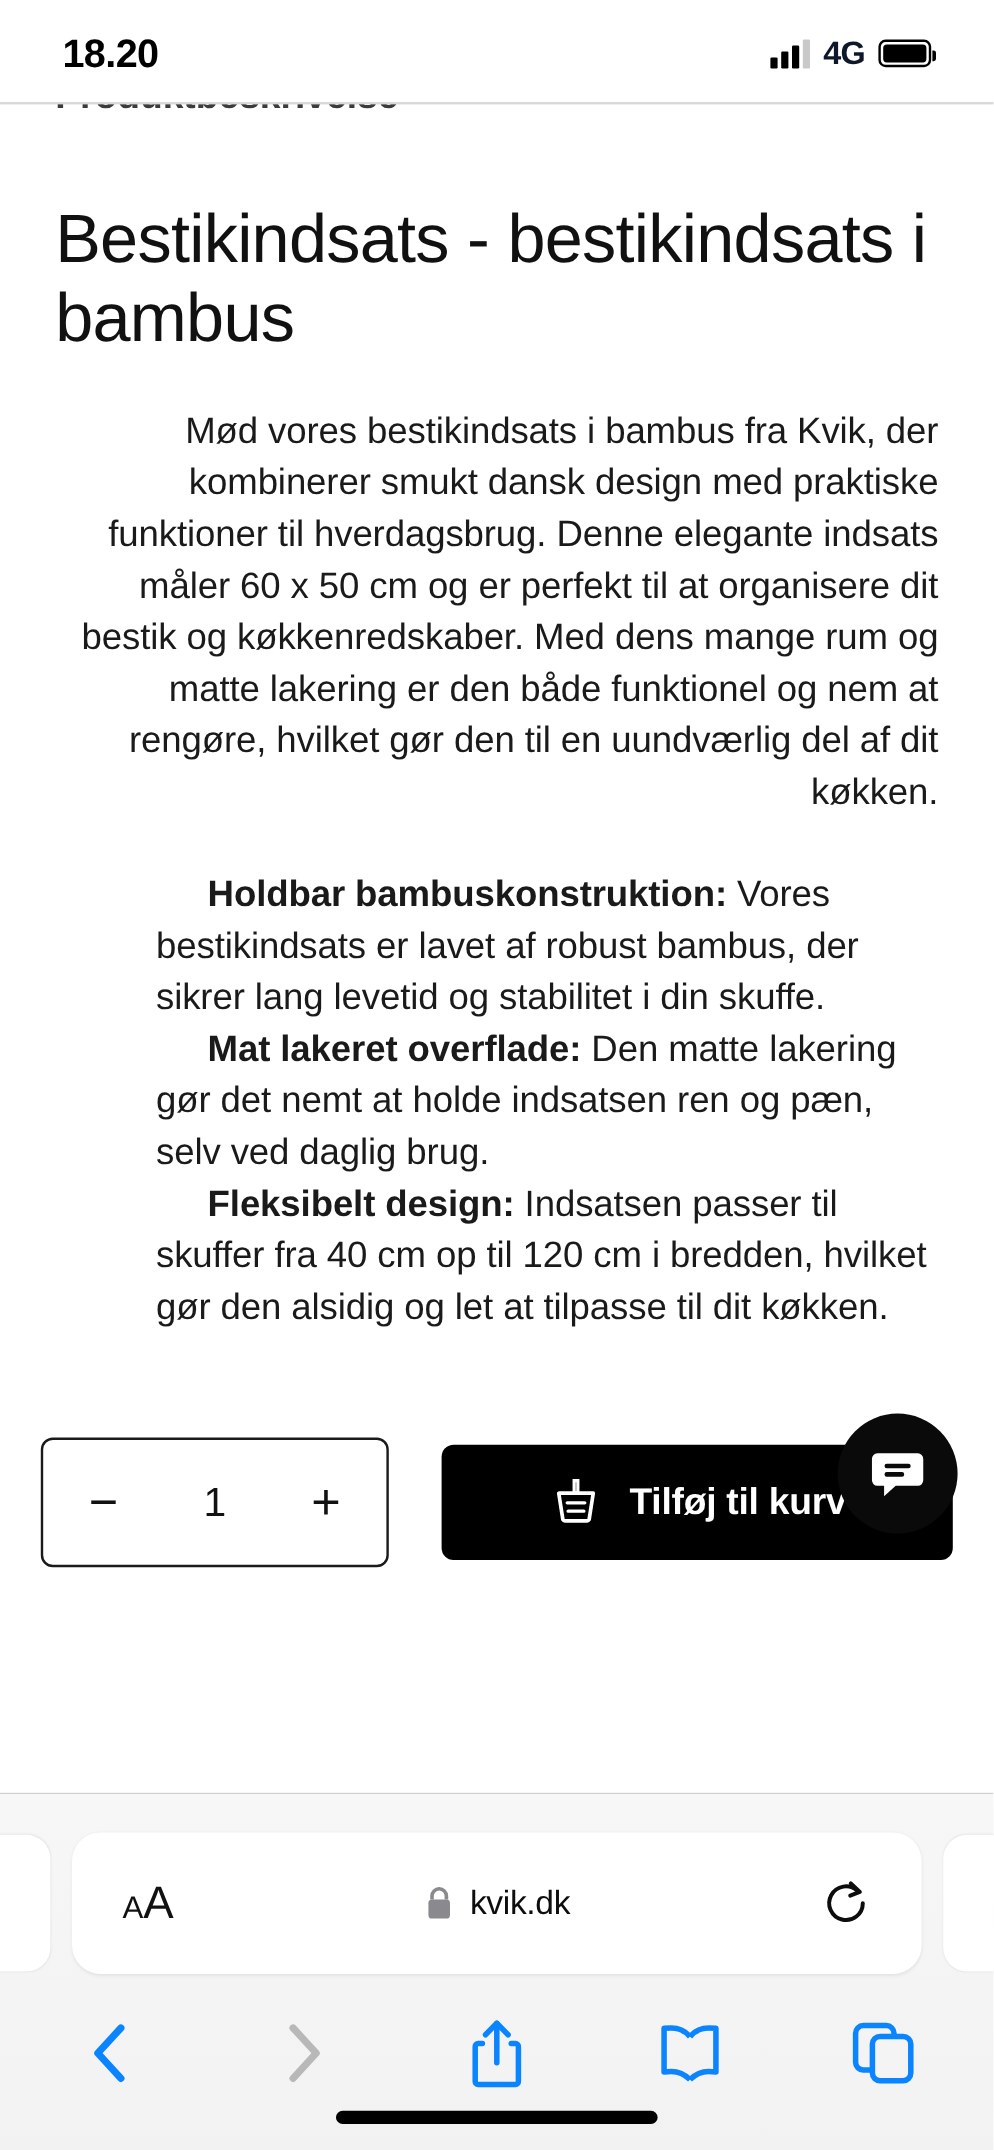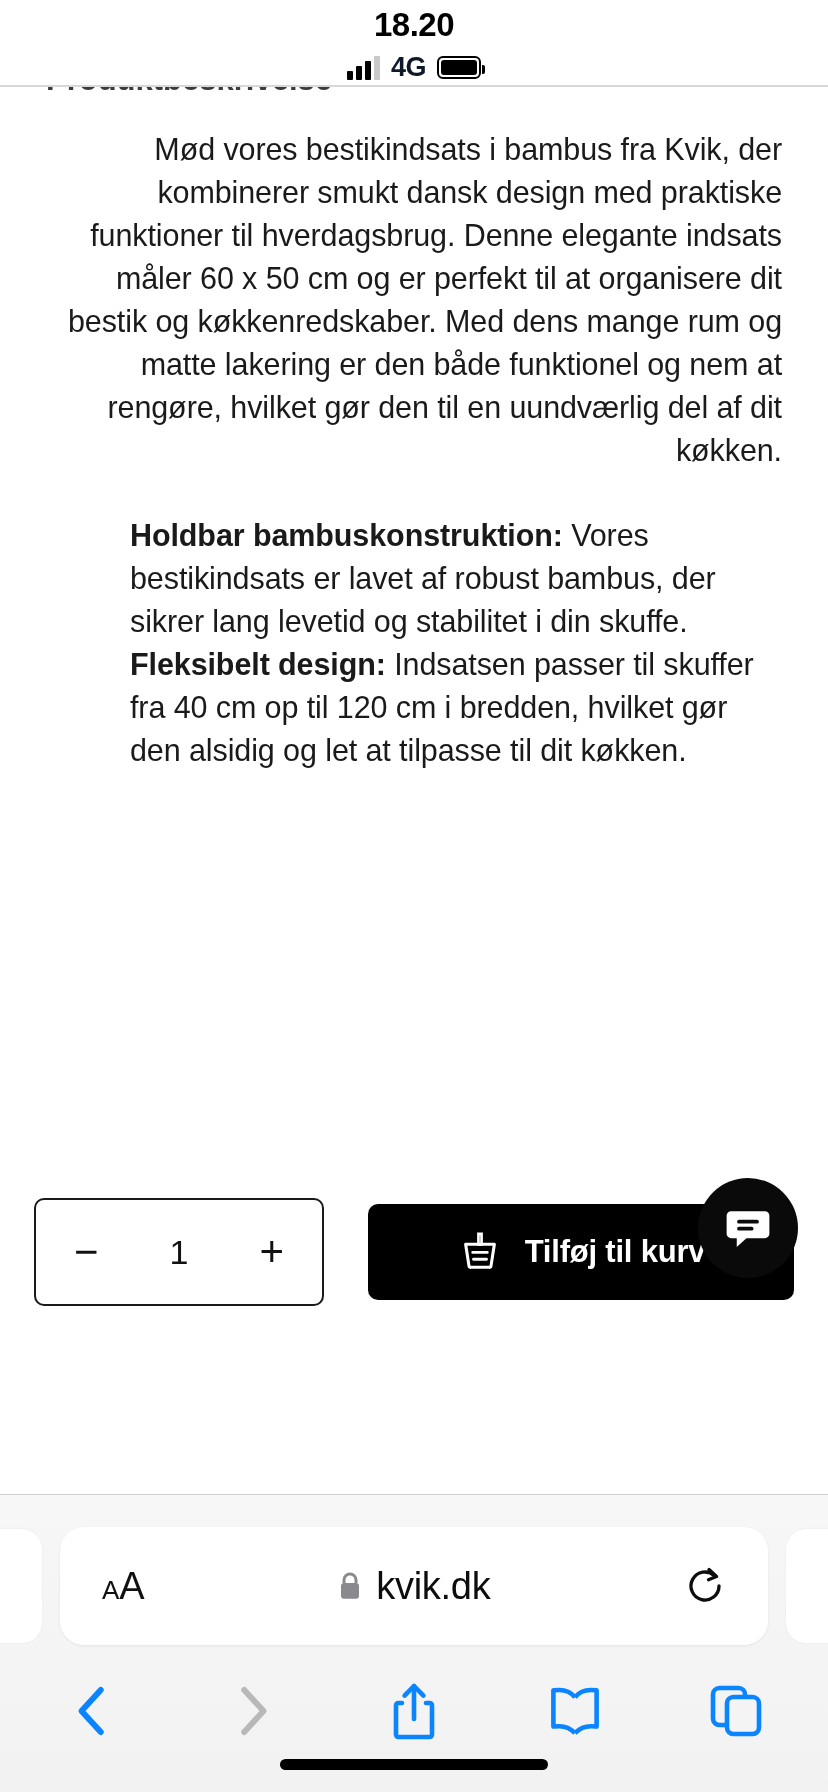--- a/index.html
+++ b/index.html
@@ -10,21 +10,20 @@
     overflow:hidden;
   }
   body { position:relative; }
 
   
   .status-bar{
     position:absolute; top:0; left:0; width:828px; height:86px;
     background:#ffffff; z-index:40;
     display:flex; align-items:center; justify-content:space-between;
     padding:0 52px 3px 52px;
-    flex-direction:column;
   }
   .status-time{
     font-size:33px; font-weight:bold; color:#000;
     letter-spacing:-0.5px; margin-top:6px;
   }
   .status-right{ display:flex; align-items:center; gap:11px; margin-top:6px; }
   .signal{ display:flex; align-items:flex-end; gap:3px; height:24px; }
   .signal i{ display:block; width:6px; background:#000; border-radius:1px; }
   .signal i:nth-child(1){ height:9px; }
   .signal i:nth-child(2){ height:14px; }
@@ -66,21 +65,21 @@
   p.product-desc{
     font-size:30.5px; line-height:1.41; color:#1a1a1a;
     margin-top:40px; letter-spacing:-0.1px;text-align:right;
   }
 
   ul.features{ margin-top:42px; padding-left:84px; list-style:none; }
   ul.features li{
     font-size:30.5px; line-height:1.41; color:#1a1a1a;
     letter-spacing:-0.1px; margin-bottom:0;
   }
-  ul.features li b{ font-weight:bold; }
+  ul.features li b{ font-weight:bold;margin-left:43px; }
 
   
   .action-row{
     position:absolute; left:0; top:1110px; width:828px;
     padding:0 34px; display:flex; align-items:center; gap:44px;
   }
   .qty-stepper{
     width:290px; height:108px; border:2px solid #1a1a1a; border-radius:10px;
     background:#fff; display:flex; align-items:center; justify-content:space-between;
     padding:0 38px;
@@ -125,21 +124,21 @@
     position:absolute; left:60px; top:32px; width:708px; height:118px;
     background:#ffffff; border-radius:24px;
     display:flex; align-items:center; justify-content:space-between;
     padding:0 42px; box-shadow:0 1px 3px rgba(0,0,0,0.07);
   }
   .aa-btn{ font-size:0; color:#111; display:flex; align-items:baseline; }
   .aa-btn .small{ font-size:26px; }
   .aa-btn .big{ font-size:38px; }
   .url-wrap{ display:flex; align-items:center; gap:14px; }
   .lock-icon{ width:24px; height:30px; }
-  .url-text{ font-size:38px; color:#0d0d0d; letter-spacing:-0.3px; }
+  .url-text{ font-size:28px; color:#0d0d0d; letter-spacing:-0.3px; }
   .reload-icon{ width:42px; height:42px; }
 
   .toolbar{
     position:absolute; left:0; top:168px; width:828px; height:96px;
     display:flex; align-items:center; justify-content:space-between;
     padding:0 48px;
   }
   .tool-item{ width:88px; height:88px; display:flex; align-items:center; justify-content:center; }
 
   .home-indicator{
@@ -164,26 +163,30 @@
     <div class="net-label">4G</div>
     <div class="battery">
         <div class="fill"></div>
       </div>
   </div>
 </div>
 <div class="status-divider"></div>
 
 <div class="page">
   <div class="content">
+    <h1 class="product-title">Bestikindsats - bestikindsats i bambus</h1>
     <p class="product-desc">Mød vores bestikindsats i bambus fra Kvik, der kombinerer smukt dansk design med praktiske funktioner til hverdagsbrug. Denne elegante indsats måler 60 x 50 cm og er perfekt til at organisere dit bestik og køkkenredskaber. Med dens mange rum og matte lakering er den både funktionel og nem at rengøre, hvilket gør den til en uundværlig del af dit køkken.</p>
     <ul class="features">
       <li>
         <b>Holdbar bambuskonstruktion:</b><span> Vores bestikindsats er lavet af robust bambus, der sikrer lang levetid og stabilitet i din skuffe.</span>
       </li>
       <li>
+        <b>Mat lakeret overflade:</b><span> Den matte lakering gør det nemt at holde indsatsen ren og pæn, selv ved daglig brug.</span>
+      </li>
+      <li>
         <b>Fleksibelt design:</b><span> Indsatsen passer til skuffer fra 40 cm op til 120 cm i bredden, hvilket gør den alsidig og let at tilpasse til dit køkken.</span>
       </li>
     </ul>
   </div>
 
   <div class="action-row">
     <div class="qty-stepper">
       <span class="qty-btn">−</span>
       <span class="qty-val">1</span>
       <span class="qty-btn">+</span>

